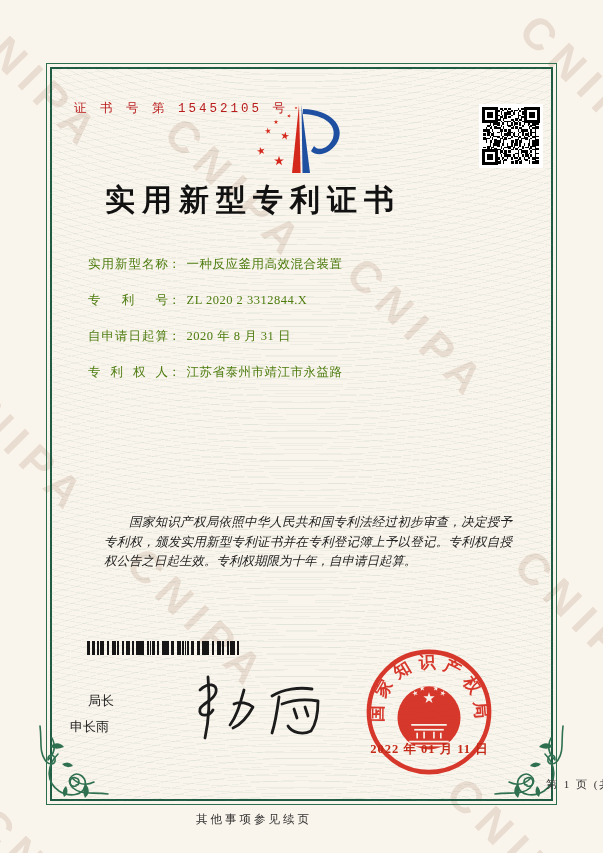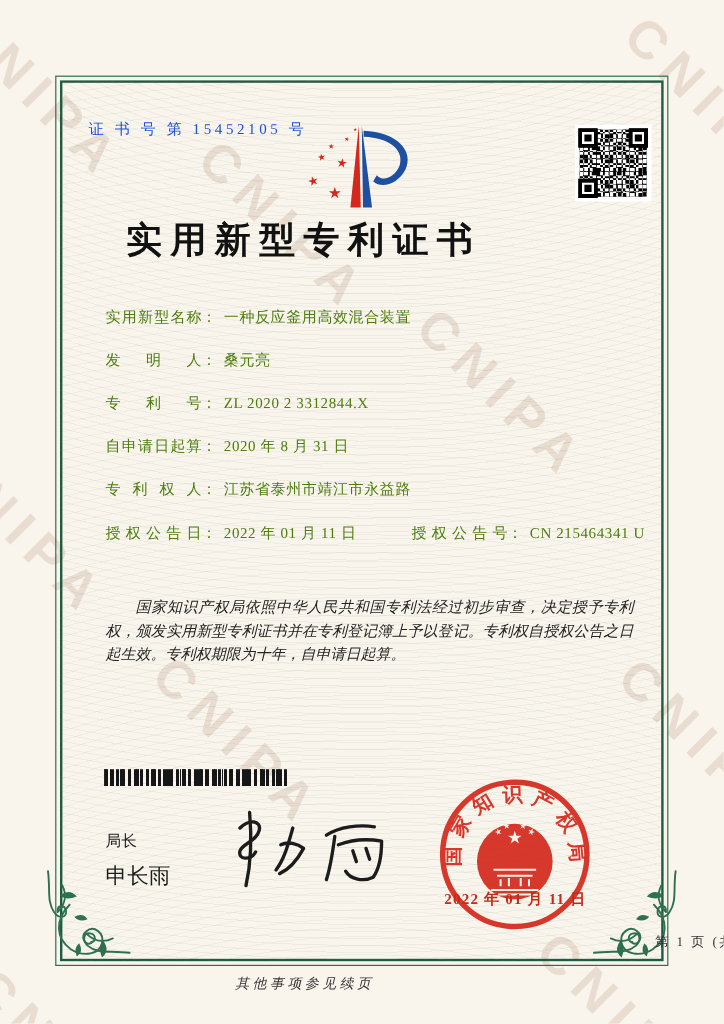--- a/index.html
+++ b/index.html
@@ -32,21 +32,21 @@
     background:
       repeating-radial-gradient(140% 80% at 50% -45%, rgba(96,142,116,0.085) 0 1px, transparent 1px 7px),
       repeating-radial-gradient(150% 85% at 50% 150%, rgba(96,142,116,0.075) 0 1px, transparent 1px 9px);
   }
   .corner-orn{position:absolute;width:82px;height:82px;}
   .corner-orn.bl{left:28px;top:724px;}
   .corner-orn.br{left:493px;top:724px;transform:scaleX(-1);}
   
   .cert-no{
     position:absolute;left:74px;top:100px;
-    font-size:12.5px;letter-spacing:3px;color:#1d4ed8;
+    font-size:12.5px;letter-spacing:3px;color:#b91c1c;font-family:Liberation Mono, monospace;
   }
   .qr{position:absolute;left:479px;top:104px;width:64px;height:64px;background:#fff;}
   .qr-noise{
     position:absolute;inset:4px;
     background:
       repeating-conic-gradient(#000 0 25%,#fff 0 50%),
       repeating-conic-gradient(#000 0 25%,#fff 0 50%);
     background-size:7px 7px,11px 11px;
     background-position:0 0,3px 2px;
     background-blend-mode:difference;
@@ -73,44 +73,44 @@
   }
   .fcolon{display:inline-block;margin-right:6px;}
   .fvalue{letter-spacing:0.5px;}
   .fcol2{position:absolute;left:255px;top:0;}
   
   .body-text{
     position:absolute;left:88px;top:497px;width:440px;
     font-size:12.5px;line-height:19.5px;text-align:justify;
     font-style:italic;color:#222;
   }
-  .body-text p{margin:0;text-indent:2em;}
+  .body-text p{margin:16px;text-indent:2em;}
   
   .barcode{
     position:absolute;left:87px;top:641px;width:153px;height:14px;
     background:
       repeating-linear-gradient(90deg,#161616 0 2px,transparent 2px 5px),
       repeating-linear-gradient(90deg,#161616 0 1px,transparent 1px 7px),
       repeating-linear-gradient(90deg,#161616 0 3px,transparent 3px 13px);
   }
   .issuer-title{position:absolute;left:88px;top:692px;font-size:13px;font-family:"Liberation Sans","DejaVu Sans",sans-serif;color:#1c1c1c;}
-  .issuer-name{position:absolute;left:88px;top:718px;font-size:18px;font-family:"Liberation Sans","DejaVu Sans",sans-serif;color:#1c1c1c;}
+  .issuer-name{position:absolute;left:70px;top:718px;font-size:13px;font-family:"Liberation Sans","DejaVu Sans",sans-serif;color:#1c1c1c;}
   .signature{position:absolute;left:178px;top:674px;width:168px;height:68px;}
   .seal{position:absolute;left:360px;top:643px;width:138px;height:138px;opacity:0.92;}
   .seal-date{
     position:absolute;left:352px;top:741px;width:155px;text-align:center;
     font-size:12.5px;letter-spacing:1px;color:#c42a18;font-weight:700;
   }
   .page-info{
     position:absolute;left:0;top:777px;width:603px;text-align:right;
     font-size:11px;letter-spacing:2px;color:#333;padding-left:45px;
   }
   .cont-note{
     position:absolute;left:0;top:812px;width:508px;text-align:center;
-    font-size:11.5px;letter-spacing:3px;color:#333;font-style:italic;
+    font-size:11.5px;letter-spacing:3px;color:#333;
   }
 </style>
 </head>
 <body>
 
 <svg width="0" height="0" style="position:absolute" aria-hidden="true">
   <defs>
     <path id="star" d="M0,-1 L0.225,-0.309 0.951,-0.309 0.364,0.118 0.588,0.809 0,0.382 -0.588,0.809 -0.364,0.118 -0.951,-0.309 -0.225,-0.309 Z"></path>
   </defs>
 </svg>
@@ -183,34 +183,27 @@
   <use href="#star" fill="#d5281c" transform="translate(44,13) scale(1.6)"></use>
 </svg>
 
 <div class="title">实用新型专利证书</div>
 
 <div class="fields">
   <div class="frow">
     <span class="flabel">实用新型名称</span><span class="fcolon">：</span><span class="fvalue">一种反应釜用高效混合装置</span>
   </div>
   <div class="frow">
-    <span class="flabel">发明人</span><span class="fcolon">：</span><span class="fvalue">桑元亮</span>
-  </div>
-  <div class="frow">
     <span class="flabel">专利号</span><span class="fcolon">：</span><span class="fvalue">ZL 2020 2 3312844.X</span>
   </div>
   <div class="frow">
     <span class="flabel">自申请日起算</span><span class="fcolon">：</span><span class="fvalue">2020 年 8 月 31 日</span>
   </div>
   <div class="frow">
     <span class="flabel">专利权人</span><span class="fcolon">：</span><span class="fvalue">江苏省泰州市靖江市永益路</span>
-  </div>
-  <div class="frow">
-    <span><span class="flabel">授权公告日</span><span class="fcolon">：</span><span class="fvalue">2022 年 01 月 11 日</span></span>
-    <span class="fcol2"><span class="flabel">授权公告号</span><span class="fcolon">：</span><span class="fvalue">CN 215464341 U</span></span>
   </div>
 </div>
 
 <div class="body-text">
   <p>国家知识产权局依照中华人民共和国专利法经过初步审查，决定授予专利权，颁发实用新型专利证书并在专利登记簿上予以登记。专利权自授权公告之日起生效。专利权期限为十年，自申请日起算。</p>
 </div>
 
 <div class="barcode"></div>
 
 <div class="issuer-title">局长</div>

